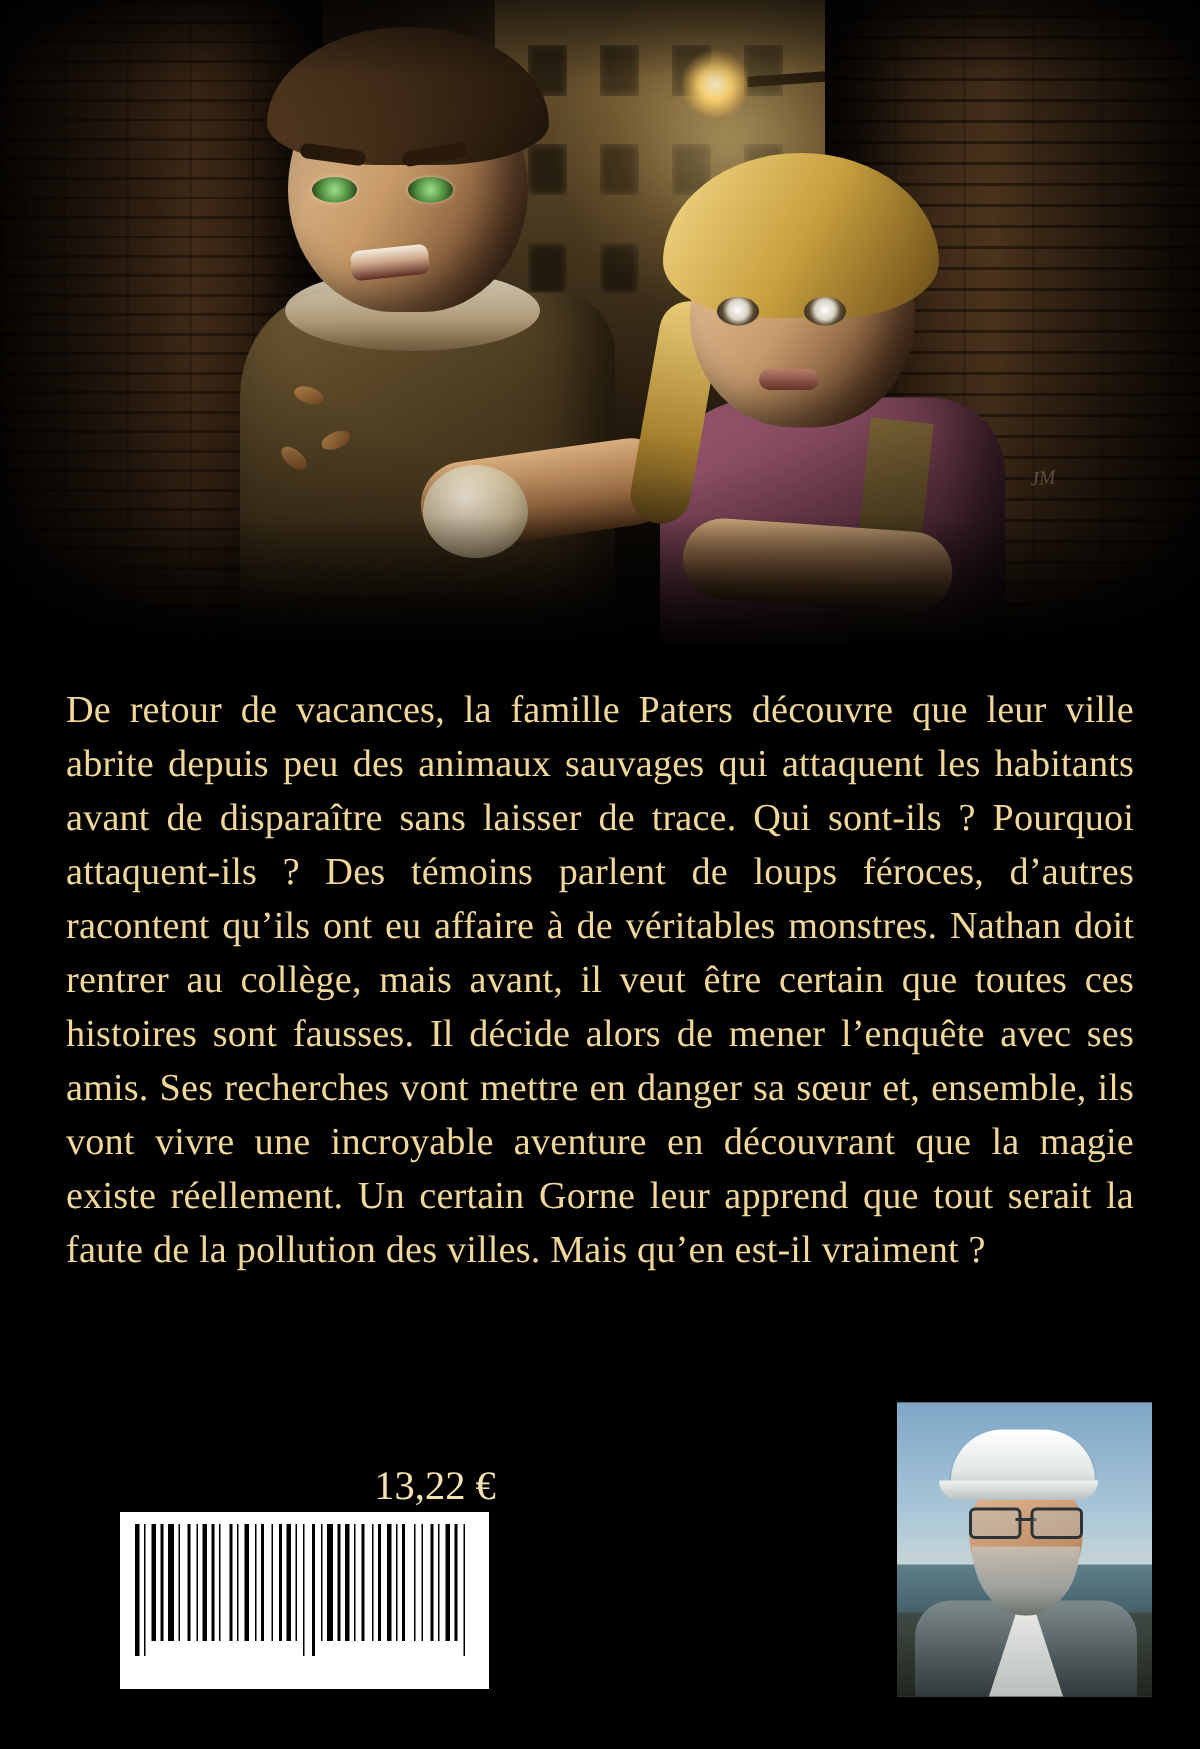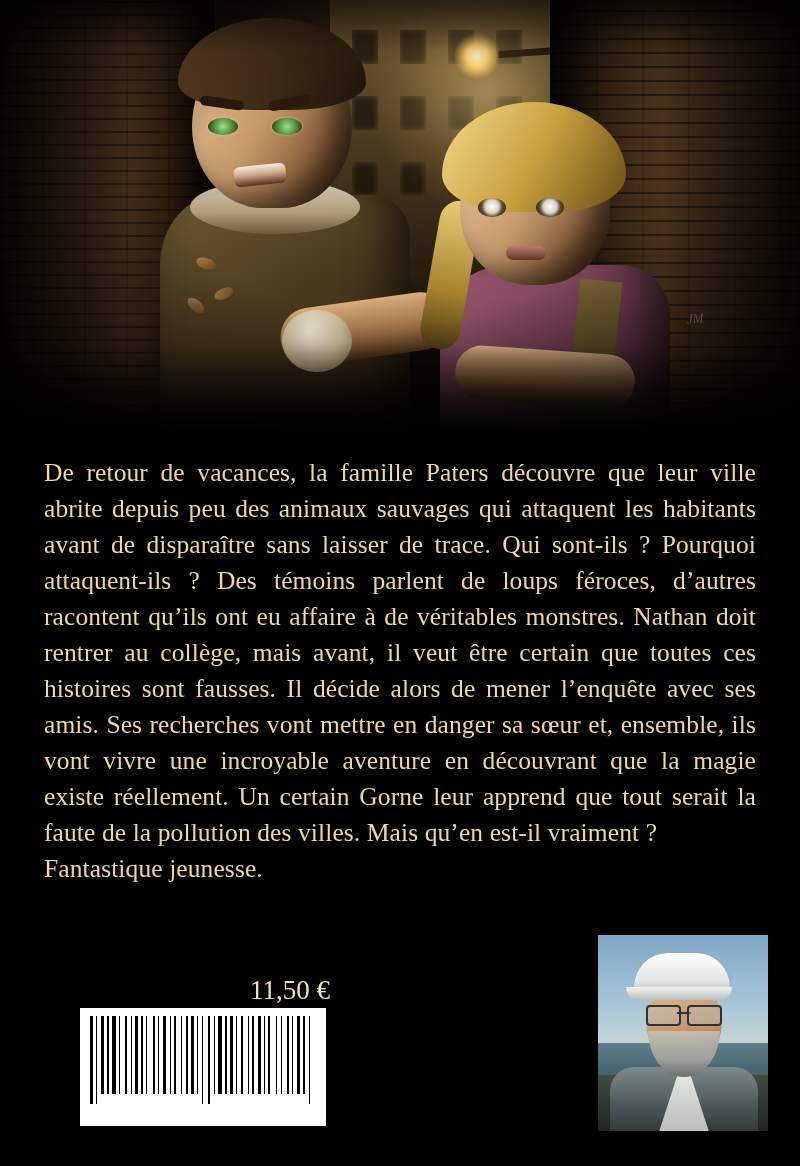--- a/index.html
+++ b/index.html
@@ -502,24 +502,23 @@
     <div class="leaf" style="left:196px; top:258px; transform:rotate(25deg);"></div>
     <div class="leaf" style="left:214px; top:288px; transform:rotate(-15deg);"></div>
     <div class="leaf" style="left:186px; top:300px; transform:rotate(48deg);"></div>
 
     <div class="signature">JM</div>
     <div class="vignette"></div>
   </div>
 
   <div class="blurb">
     <span>De retour de vacances, la famille Paters découvre que leur ville abrite depuis peu des animaux sauvages qui attaquent les habitants avant de disparaître sans laisser de trace. Qui sont-ils ? Pourquoi attaquent-ils ? Des témoins parlent de loups féroces, d’autres racontent qu’ils ont eu affaire à de véritables monstres. Nathan doit rentrer au collège, mais avant, il veut être certain que toutes ces histoires sont fausses. Il décide alors de mener l’enquête avec ses amis. Ses recherches vont mettre en danger sa sœur et, ensemble, ils vont vivre une incroyable aventure en découvrant que la magie existe réellement. Un certain Gorne leur apprend que tout serait la faute de la pollution des villes. Mais qu’en est-il vraiment ?</span>
-    <span class="last-line">Fantastique jeunesse.</span>
   </div>
 
-  <div class="price">11,50 €</div>
+  <div class="price">13,22 €</div>
 
   <div class="barcode-box">
     <div class="barcode-bars" id="barcode-bars">
         <span style="width: 3px; height: 88px; background: rgb(0, 0, 0);"></span>
         <span style="width: 1px; height: 88px; background: transparent;"></span>
         <span style="width: 1px; height: 88px; background: rgb(0, 0, 0);"></span>
         <span style="width: 2px; height: 78px; background: transparent;"></span>
         <span style="width: 3px; height: 78px; background: rgb(0, 0, 0);"></span>
         <span style="width: 1px; height: 78px; background: transparent;"></span>
         <span style="width: 2px; height: 78px; background: rgb(0, 0, 0);"></span>

